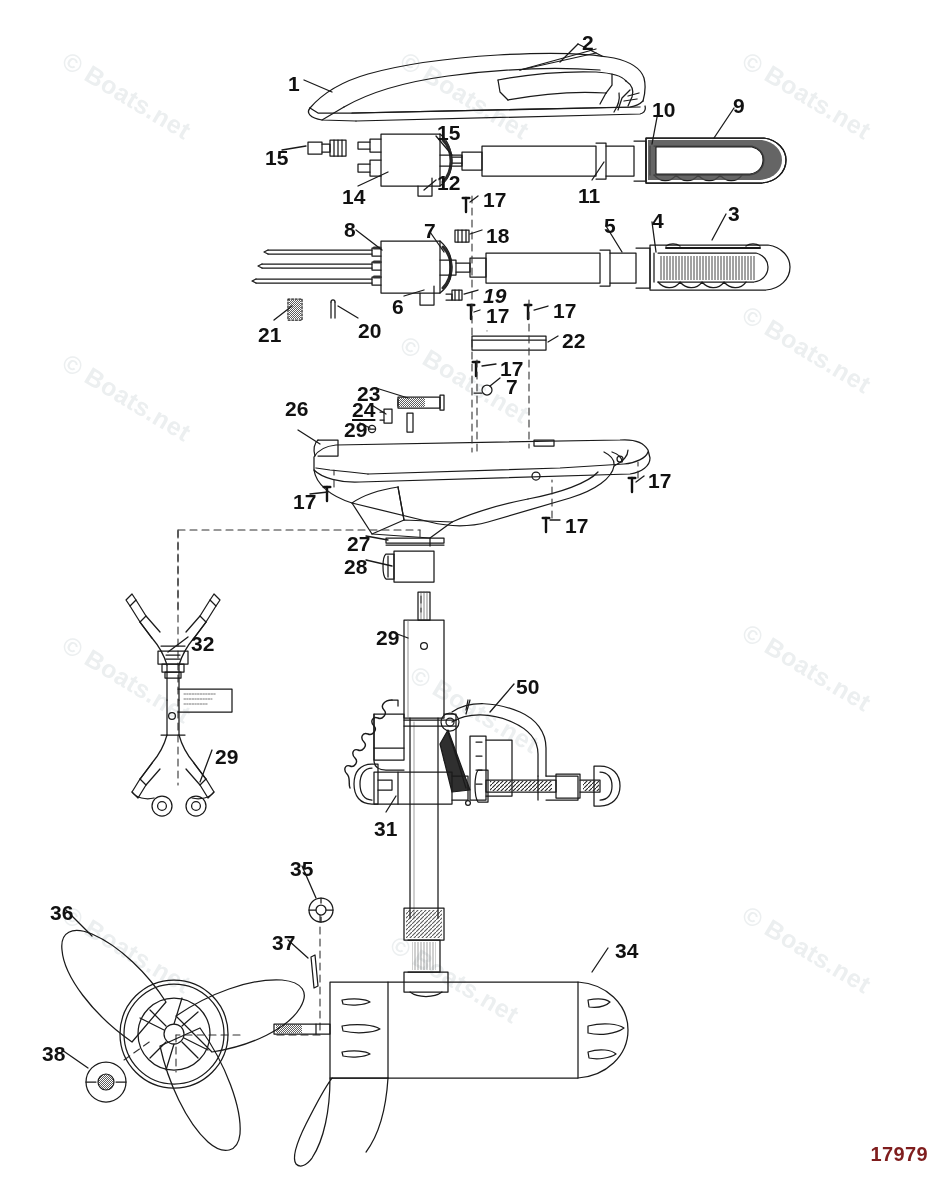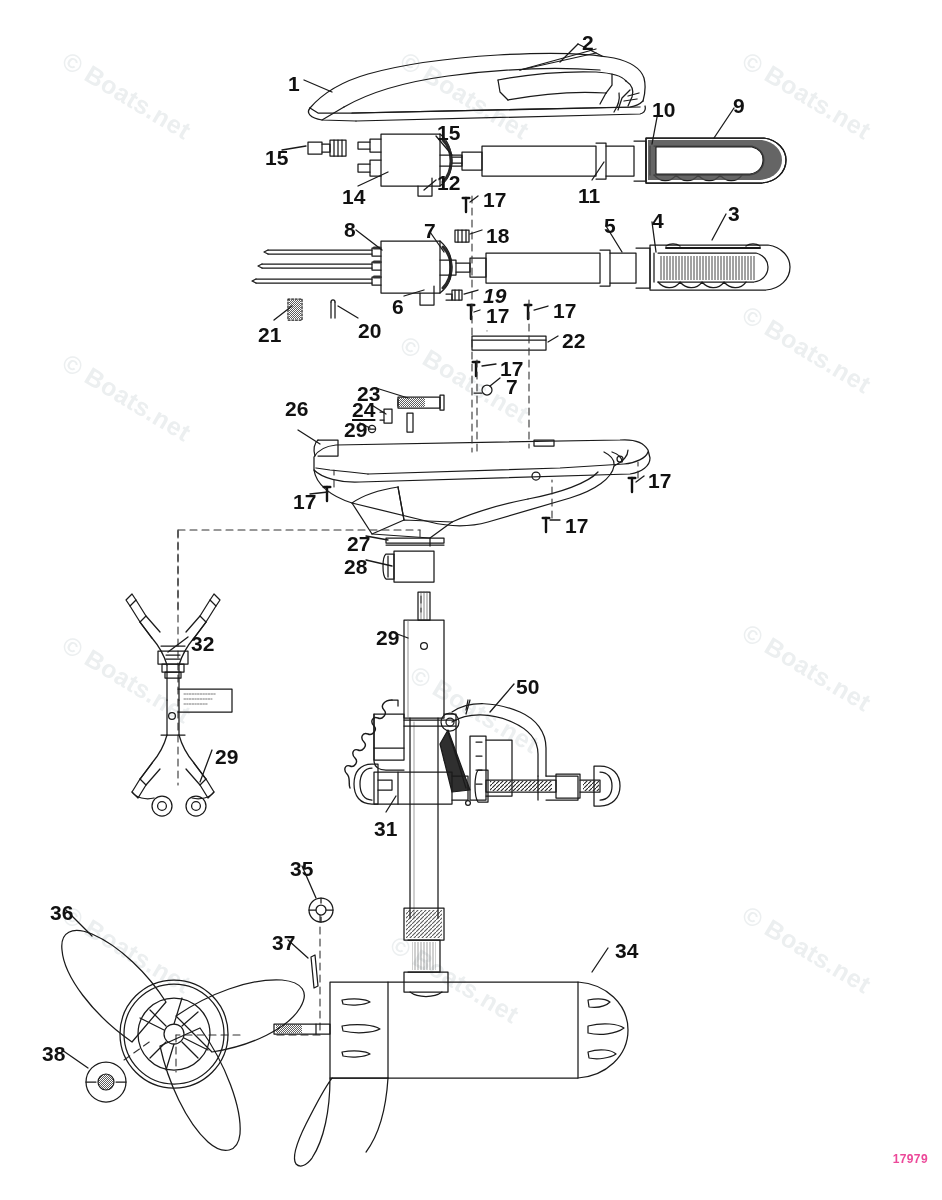--- a/index.html
+++ b/index.html
@@ -8,22 +8,22 @@
        font-family:"Liberation Sans",sans-serif;color:#111;}
   #stage{position:absolute;inset:0;width:942px;height:1200px;}
   svg.layer{position:absolute;left:0;top:0;width:942px;height:1200px;}
   .wm{position:absolute;color:#eceff0;font-size:25px;font-weight:bold;
       font-family:"Liberation Sans",sans-serif;white-space:nowrap;
       transform:rotate(31deg);transform-origin:left top;
       user-select:none;pointer-events:none;letter-spacing:.5px;}
   .callout{position:absolute;font-family:"Liberation Sans",sans-serif;
       font-weight:bold;font-size:21px;color:#111;white-space:nowrap;
       line-height:1;}
-  #diagram-id{position:absolute;right:14px;bottom:34px;font-size:12px;
-      font-weight:bold;letter-spacing:.4px;color:#ec4899;
+  #diagram-id{position:absolute;right:14px;bottom:34px;font-size:20px;
+      font-weight:bold;letter-spacing:.4px;color:#7f1d1d;
       font-family:"Liberation Sans",sans-serif;}
 </style>
 </head>
 <body>
 
 <div id="stage">
 
   <div id="watermark-layer">
       <div class="wm" style="left: 72px; top: 46px;">© Boats.net</div>
       <div class="wm" style="left: 410px; top: 46px;">© Boats.net</div>

